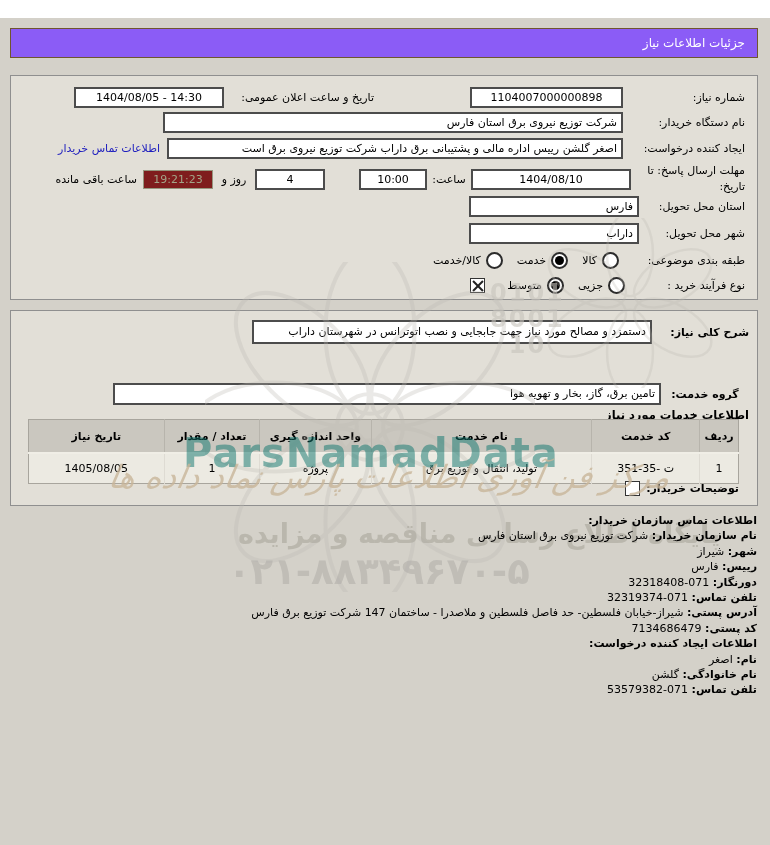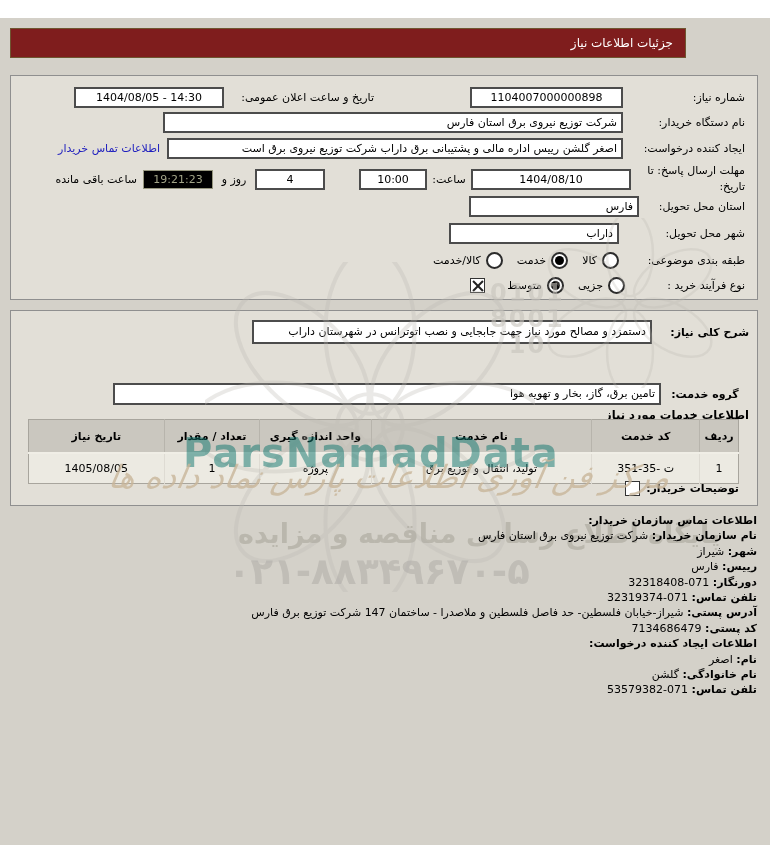--- a/index.html
+++ b/index.html
@@ -4,41 +4,41 @@
 <style>
   html,body{margin:0;padding:0;}
   body{
     width:770px;height:845px;position:relative;overflow:hidden;
     background:#d4d1c9;
     font-family:"DejaVu Sans",sans-serif;
     font-size:11px;color:#000;direction:rtl;
   }
   .topstrip{position:absolute;top:0;left:0;width:770px;height:18px;background:#ffffff;}
   .titlebar{
-    position:absolute;top:28px;left:10px;width:676px;height:30px;
-    background:#7f1d1d;border:1px solid #6f5530;box-sizing:border-box;
+    position:absolute;top:28px;left:10px;width:748px;height:30px;
+    background:#8b5cf6;border:1px solid #6f5530;box-sizing:border-box;
     color:#fff;font-size:12px;line-height:28px;padding-right:12px;
   }
   .panel{
     position:absolute;left:10px;width:748px;background:#e2dfd7;
     border:1px solid #8f8f8f;box-sizing:border-box;
   }
   #panel1{top:75px;height:225px;}
   #panel2{top:310px;height:196px;}
   .row{position:absolute;right:12px;left:6px;display:flex;align-items:center;direction:rtl;}
   .lbl{font-size:11px;color:#000;flex:none;}
   .b{font-weight:bold;}
   .input{
     background:#fff;border:2px solid #4c4c4c;box-sizing:border-box;
     height:21px;line-height:17px;font-size:11px;flex:none;overflow:hidden;white-space:nowrap;
   }
   .center{text-align:center;}
   .rstart{text-align:right;padding:0 4px;}
   .countdown{
-    background:#000000;border:1px solid #96967e;color:#a3a588;
+    background:#7f1d1d;border:1px solid #96967e;color:#a3a588;
     height:19px;line-height:17px;text-align:center;flex:none;box-sizing:border-box;font-size:11px;
   }
   .link{color:#1d1dbe;cursor:pointer;flex:none;}
   .radio{width:13px;height:13px;border:2px solid #2b2b2b;border-radius:50%;background:#fff;position:relative;flex:none;box-sizing:content-box;}
   .radio.checked::after{content:"";position:absolute;left:2px;top:2px;right:2px;bottom:2px;background:#000;border-radius:50%;}
   .cbx{width:13px;height:13px;border:1px solid #333;background:#fff;position:relative;flex:none;}
   .cbx.checked::before,.cbx.checked::after{content:"";position:absolute;left:50%;top:50%;width:14px;height:2px;background:#222;}
   .cbx.checked::before{transform:translate(-50%,-50%) rotate(45deg);}
   .cbx.checked::after{transform:translate(-50%,-50%) rotate(-45deg);}
   .heading{font-weight:bold;font-size:11.5px;}
@@ -114,21 +114,21 @@
     <div class="countdown" style="width:70px;">19:21:23</div>
     <span class="lbl" style="margin-right:6px;">ساعت باقی مانده</span>
   </div>
 
   <div class="row" style="top:120px;">
     <span class="lbl" style="width:106px;">استان محل تحویل:</span>
     <div class="input rstart" style="width:170px;">فارس</div>
   </div>
 
   <div class="row" style="top:147px;">
-    <span class="lbl" style="width:106px;padding-left:20px;">شهر محل تحویل:</span>
+    <span class="lbl" style="width:106px;">شهر محل تحویل:</span>
     <div class="input rstart" style="width:170px;">داراب</div>
   </div>
 
   <div class="row" style="top:176px;">
     <span class="lbl" style="width:126px;">طبقه بندی موضوعی:</span>
     <span class="radio"></span>
     <span class="lbl" style="margin:0 5px 0 14px;">کالا</span>
     <span class="radio checked"></span>
     <span class="lbl" style="margin:0 5px 0 14px;">خدمت</span>
     <span class="radio"></span>

